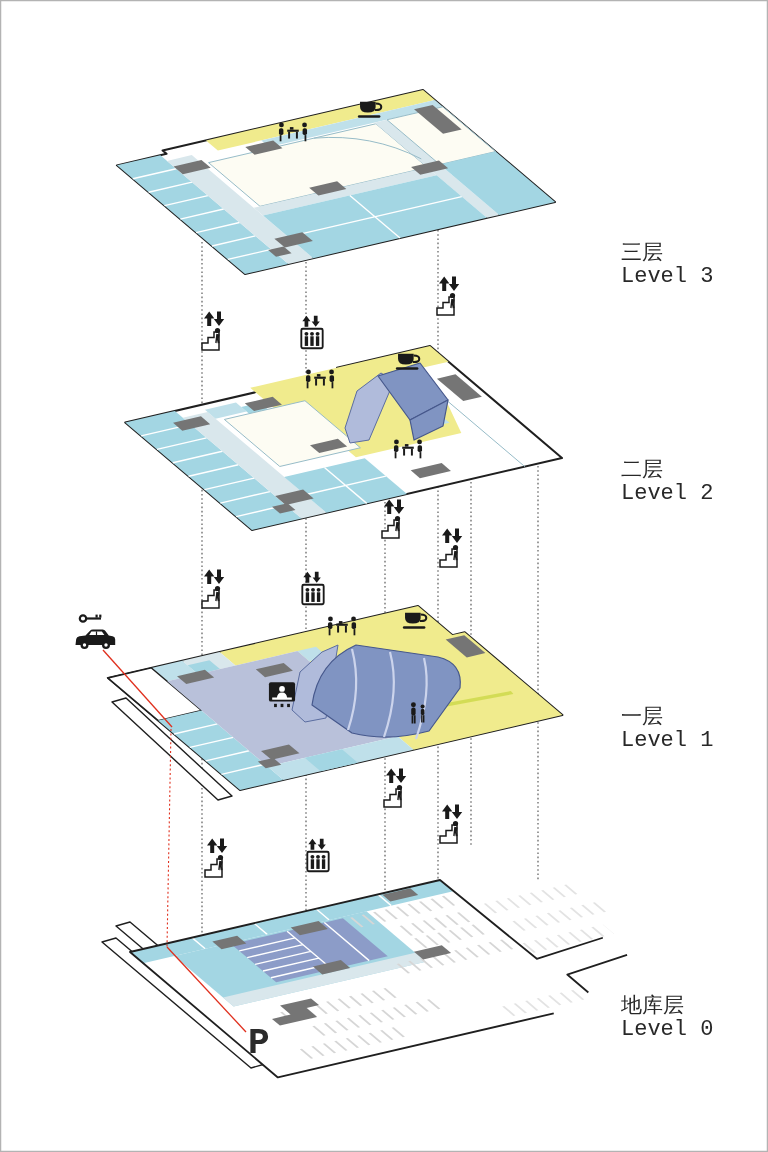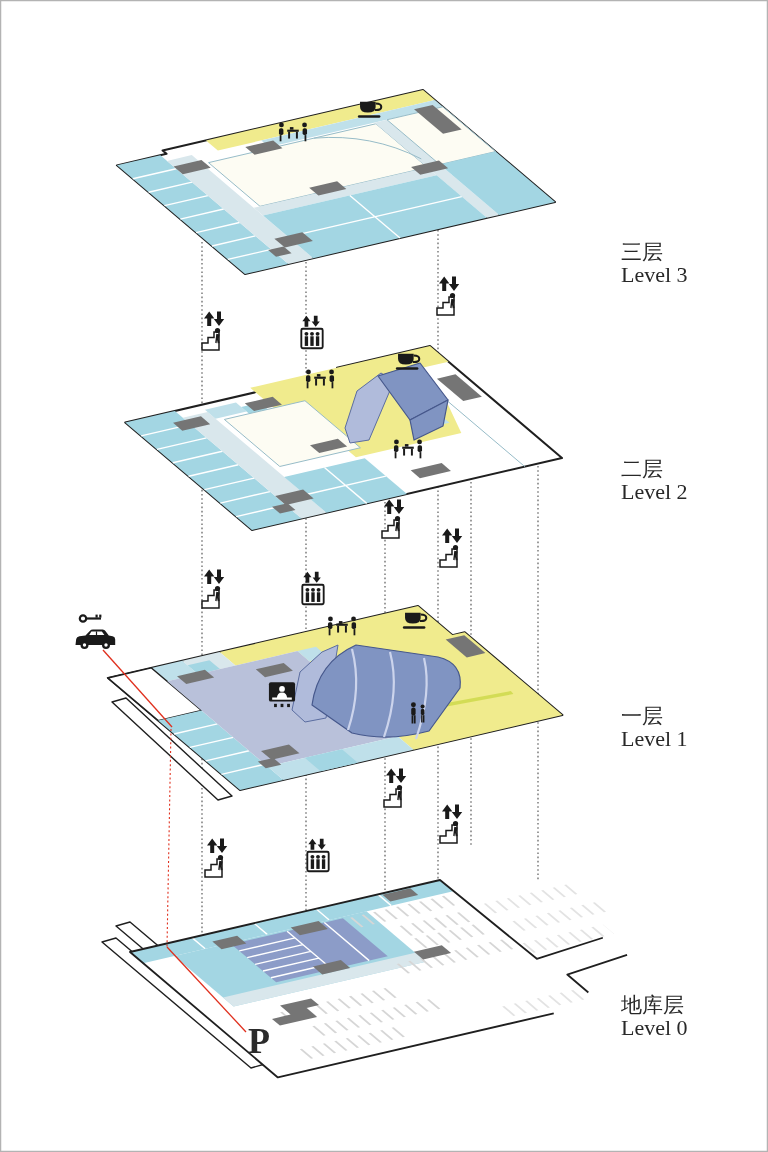--- a/index.html
+++ b/index.html
@@ -1,16 +1,16 @@
 <!DOCTYPE html>
 <html><head>
 <meta charset="utf-8">
 <style>
   html,body{margin:0;padding:0;background:#ffffff;}
-  .stage{width:768px;height:1152px;position:relative;font-family:Liberation Serif, serif;}
+  .stage{width:768px;height:1152px;position:relative;font-family:Liberation Mono, monospace;}
   svg{display:block;}
   
   .plate{fill:#ffffff;stroke:#1f1f1f;stroke-width:2;vector-effect:non-scaling-stroke;stroke-linejoin:round;}
   .openline{fill:none;stroke:#1f1f1f;stroke-width:1.8;vector-effect:non-scaling-stroke;stroke-linejoin:round;}
   .fillwhite{fill:#ffffff;}
   .cyan{fill:#a3d6e3;}
   .cyan2{fill:#bfe0ea;}
   .pale{fill:#d9e7ec;}
   .yellow{fill:#f0eb8d;}
   .lav{fill:#b9c1da;}

